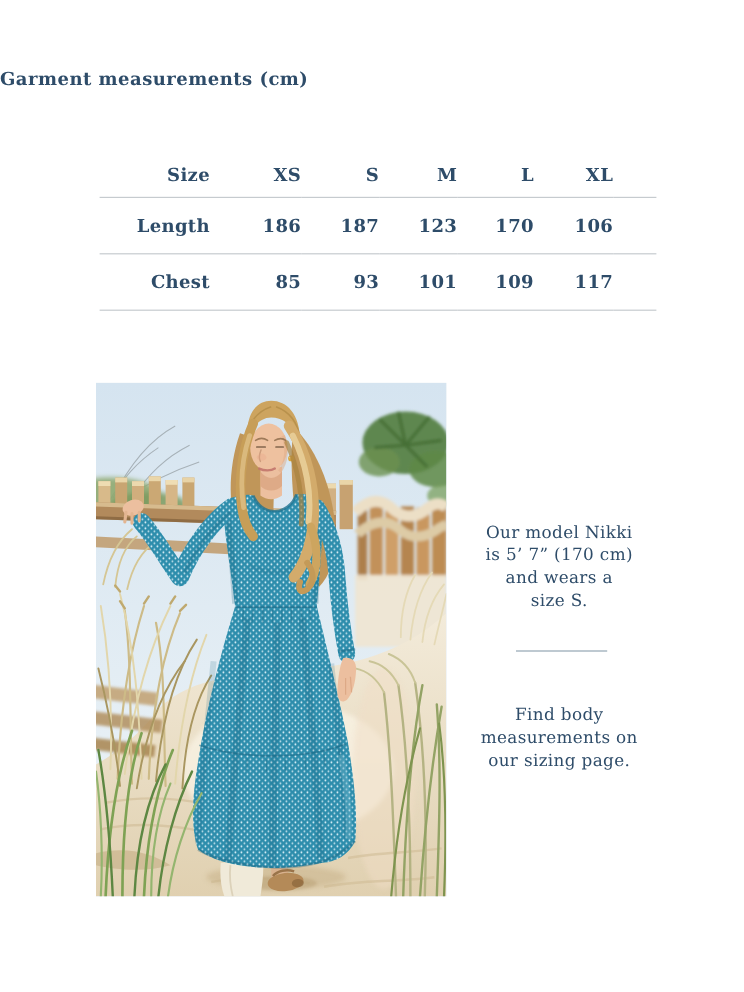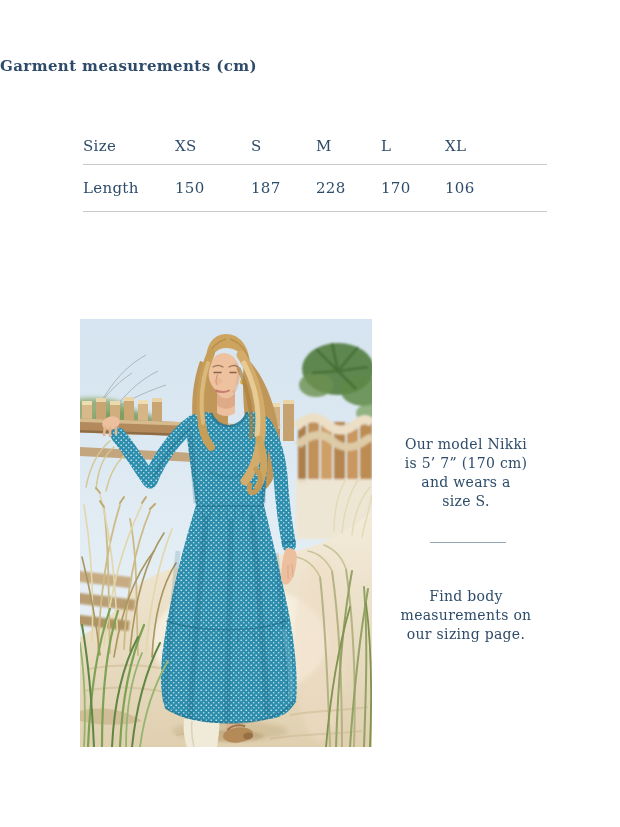--- a/index.html
+++ b/index.html
@@ -9,21 +9,21 @@
   }
   .page-title{
     position:absolute;top:57px;left:0;width:620px;text-align:left;
     font-size:15px;font-weight:700;letter-spacing:.4px;
   }
   table.measure{
     position:absolute;top:128px;left:83px;width:464px;border-collapse:collapse;
     font-size:15px;font-weight:700;letter-spacing:.3px;table-layout:fixed;color:#2e4c69;
   }
   table.measure th, table.measure td{
-    text-align:left;padding:0;font-weight:400;border-bottom:1px solid #c6cbcf;
+    text-align:right;padding:0;font-weight:700;border-bottom:1px solid #c6cbcf;
   }
   table.measure thead th{height:36px;}
   table.measure tbody td{height:46px;}
   .photo{
     position:absolute;left:80px;top:319px;width:292px;height:428px;overflow:hidden;background:#dfe9f1;
   }
   .note{
     position:absolute;left:368px;width:196px;text-align:center;
     font-size:14px;font-weight:400;line-height:19px;letter-spacing:.3px;white-space:pre-line;
   }
@@ -55,25 +55,34 @@
       <th>S</th>
       <th>M</th>
       <th>L</th>
       <th>XL</th>
       <th></th>
     </tr>
   </thead>
   <tbody>
     <tr>
       <td>Length</td>
-      <td>150</td>
+      <td>186</td>
       <td>187</td>
-      <td>228</td>
+      <td>123</td>
       <td>170</td>
       <td>106</td>
+      <td></td>
+    </tr>
+    <tr>
+      <td>Chest</td>
+      <td>85</td>
+      <td>93</td>
+      <td>101</td>
+      <td>109</td>
+      <td>117</td>
       <td></td>
     </tr>
   </tbody>
 </table>
 
 <div class="photo" title="Model wearing a teal polka-dot tiered midi dress, standing by a wooden fence on a sandy beach path">
 <svg width="292" height="428" viewBox="0 0 292 428" xmlns="http://www.w3.org/2000/svg">
   <defs>
     <linearGradient id="sky" x1="0" y1="0" x2="0" y2="1">
       <stop offset="0" stop-color="#d5e4f0"></stop>

